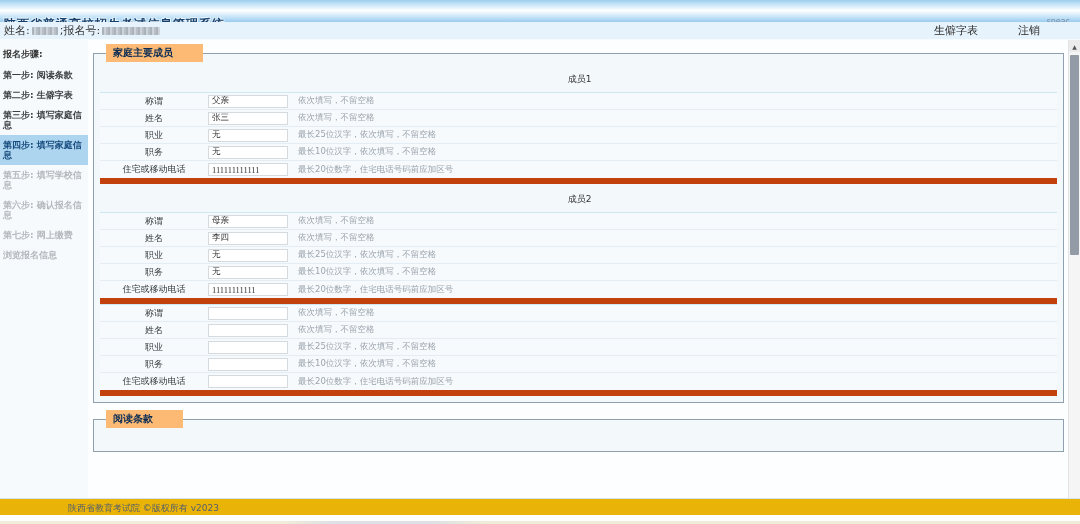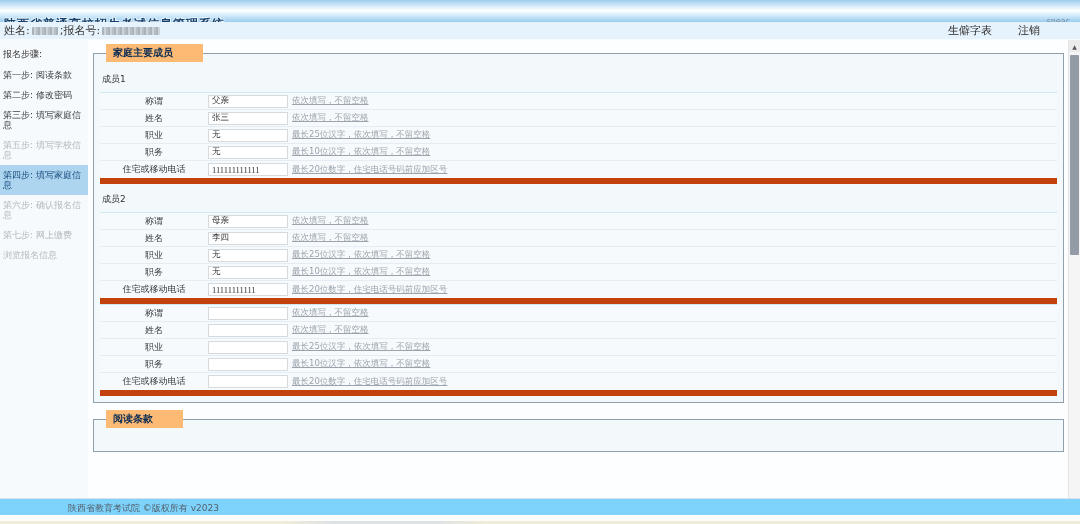--- a/index.html
+++ b/index.html
@@ -29,65 +29,65 @@
     display:flex; align-items:center; padding:0 4px; font-size:11px; color:#333;
     position:relative; z-index:2;
   }
   .redacted {
     display:inline-block; height:8px; border-radius:1px; margin:0 2px;
     background:repeating-linear-gradient(90deg,#aab3ba 0 2px,#cdd4d9 2px 4px,#b8bfc6 4px 6px);
     filter:blur(.4px); vertical-align:middle;
   }
   .redacted.name { width:26px; }
   .redacted.regno { width:58px; }
-  .userbar-links { position:absolute; right:40px; display:flex; gap:26px; }
+  .userbar-links { position:absolute; right:40px; display:flex; gap:40px; }
   .userbar-links span { cursor:pointer; color:#2b2b2b; }
 
   
   .content { display:flex; height:458px; position:relative; background:#fdfeff; }
 
   .sidebar {
-    width:88px; flex:none; background:#f6fafd; padding-top:6px; color:#3c4043;
+    width:88px; flex:none; background:#f6fafd; padding-top:6px; color:#3c4043;font-weight:bold;
   }
   .sidebar-title { padding:2px 0 4px 3px; color:#333; }
   .step { padding:5px 2px 5px 3px; line-height:10px; cursor:pointer; }
   .step.active { background:#aed5f0; color:#174c7e; }
   .step.disabled { color:#b4b8bc; cursor:default; }
 
   .main { flex:1; margin-right:12px; padding:2px 4px 0 4px; background:#fdfeff; overflow:hidden; }
 
   fieldset {
     border:1px solid #90a0ac; background:#f3f8fb; margin:2px 0 7px 1px;
     padding:2px 6px 6px 6px;
   }
   legend {
     background:#fdba74; color:#0a2c54; font-weight:bold; font-size:10px;
     padding:2px 30px 2px 7px; margin-left:6px;
   }
   .section-note {
     padding:3px 0 6px 2px; color:#3d4347; border-bottom:1px solid #cfe9f1;
   }
 
-  .member-title { padding:9px 0 6px 2px; color:#333; }
+  .member-title { padding:9px 0 6px 2px; color:#333;text-align:center; }
   .ftable { border-top:1px solid #cde8f0; border-bottom:6px solid #c2410c; }
   .frow { display:flex; align-items:center; height:17px; border-bottom:1px solid #e4edf3; background:#f6fafc; }
   .frow:last-child { border-bottom:none; }
   .flabel { width:108px; text-align:center; color:#33383c; flex:none; }
   .finput {
     width:80px; height:13px; flex:none; background:#ffffff; border:1px solid #d4dade;
     font-size:8.5px; color:#333; padding:0 3px; font-family:Liberation Serif, serif;
     outline:none;
   }
-  .fhint { margin-left:4px; font-size:8.5px; color:#9ba3ac;text-decoration:underline; }
+  .fhint { margin-left:10px; font-size:8.5px; color:#9ba3ac; }
 
   .resume-title-row { display:flex; align-items:center; padding:9px 0 6px 2px; color:#333; }
 
   
   .footer {
-    height:17px; background:#7dd3fc; border-top:1px solid #d6e3ee;
+    height:17px; background:#eab308; border-top:1px solid #d6e3ee;
     font-size:9px; color:#55606b; padding:3px 0 0 68px;
   }
   .bottomstrip {
     height:9px; background:#fdfdfb; position:relative;
   }
   .bottomstrip::after {
     content:""; position:absolute; left:0; right:0; bottom:0; height:3px;
     background:linear-gradient(90deg,#f1edd8 0%,#f1edd8 26%,#dde1e5 31%,#dde1e5 40%,#efecd7 45%,#efecd7 100%);
   }
 
@@ -123,24 +123,24 @@
     <span>生僻字表</span>
     <span>注销</span>
   </div>
 </div>
 
 <div class="content">
 
   <div class="sidebar">
     <div class="sidebar-title">报名步骤:</div>
     <div class="step">第一步: 阅读条款</div>
-    <div class="step">第二步: 修改密码</div>
+    <div class="step">第二步: 生僻字表</div>
     <div class="step">第三步: 填写家庭信息</div>
+    <div class="step active">第四步: 填写家庭信息</div>
     <div class="step disabled">第五步: 填写学校信息</div>
-    <div class="step active">第四步: 填写家庭信息</div>
     <div class="step disabled">第六步: 确认报名信息</div>
     <div class="step disabled">第七步: 网上缴费</div>
     <div class="step disabled">浏览报名信息</div>
   </div>
 
   <div class="main">
 
     <fieldset>
       <legend>家庭主要成员</legend>
 

